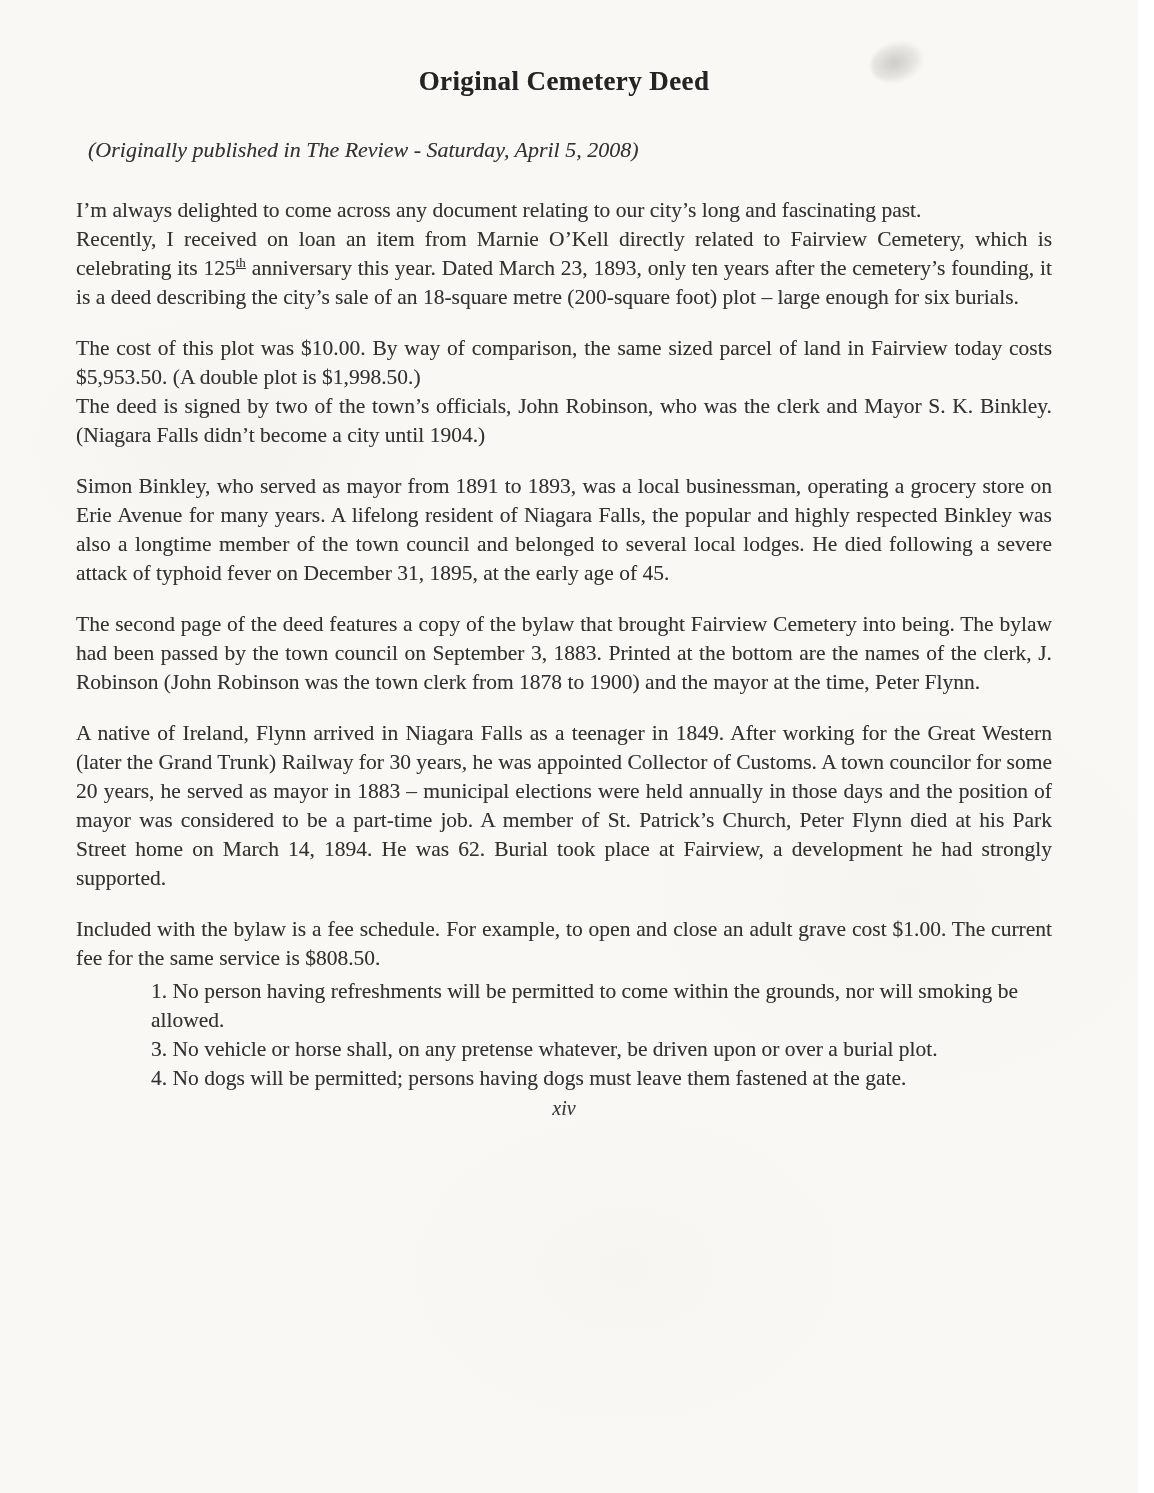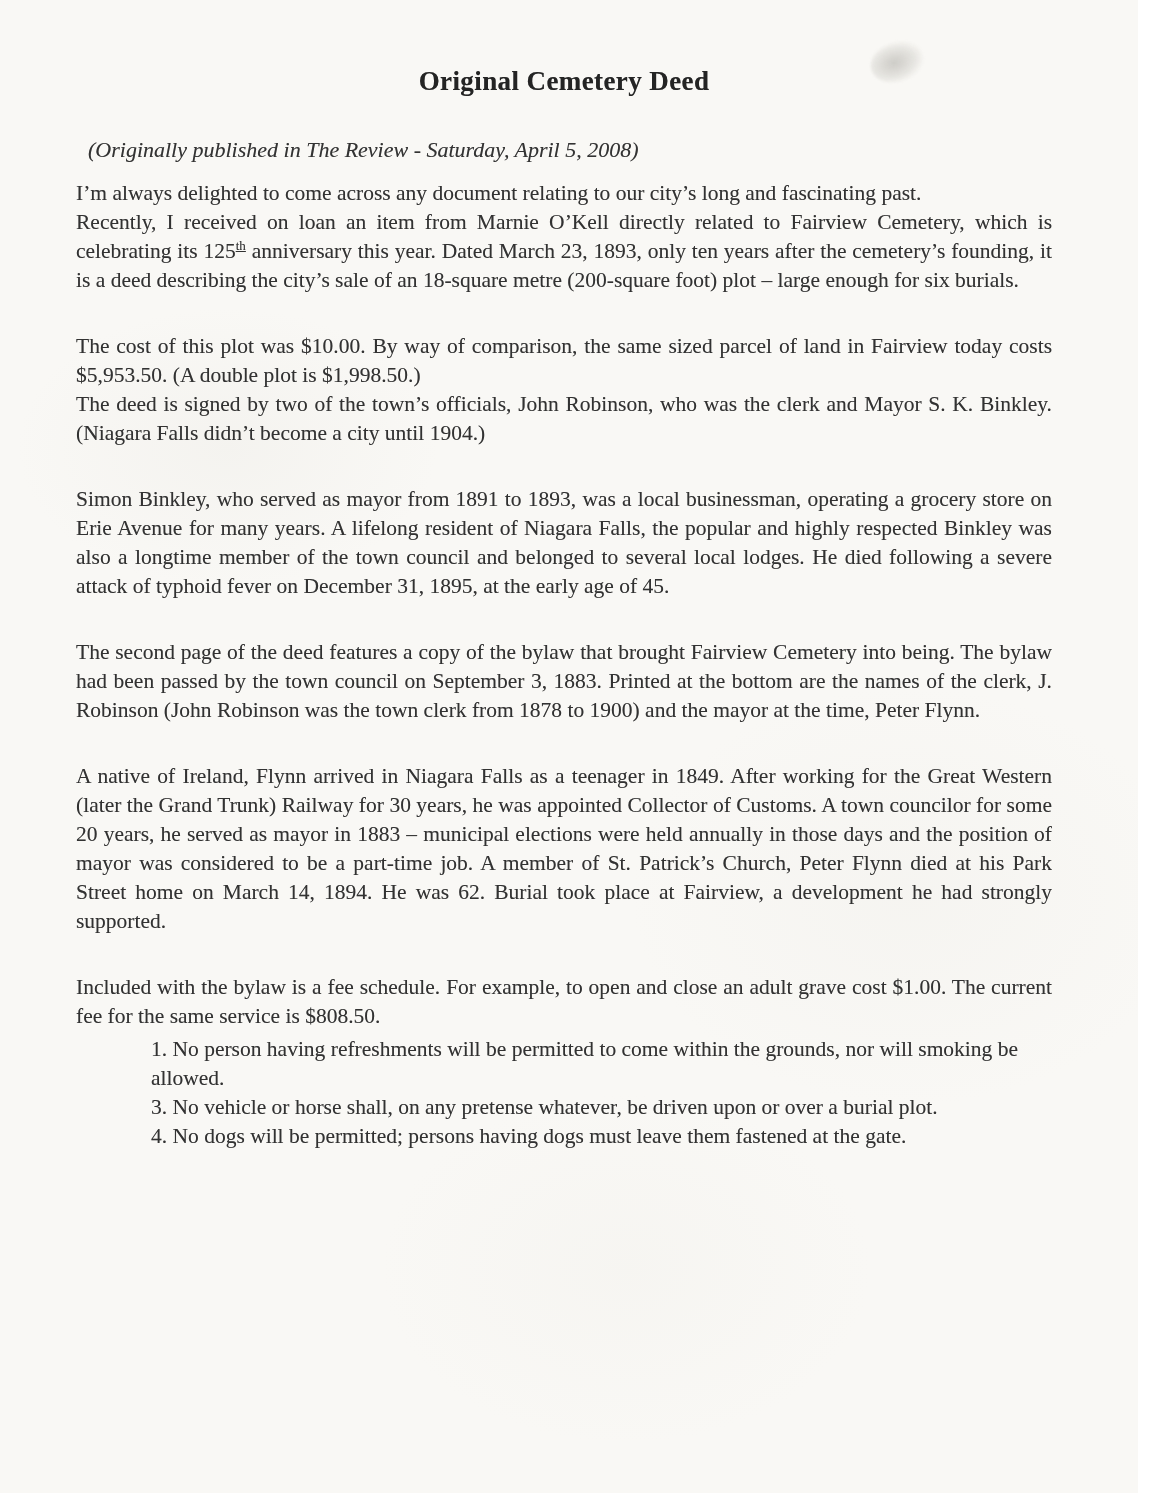--- a/index.html
+++ b/index.html
@@ -54,22 +54,22 @@
     text-shadow: 0 0 0.6px rgba(70,70,70,0.4);
   }
   .body-text {
     margin: 0;
     font-size: 21.5px;
     line-height: 29px;
     text-align: justify;
     color: #323232;
     text-shadow: 0 0 0.6px rgba(80,80,80,0.38);
   }
-  .first-para { margin-top: 16px; }
-  .gap-before { margin-top: 37px; }
+  .first-para { margin-top: 33px; }
+  .gap-before { margin-top: 22px; }
   sup.ordinal {
     font-size: 13px;
     line-height: 0;
     vertical-align: super;
     text-decoration: underline;
   }
   ol.rules {
     list-style: none;
     margin: 4px;
     padding: 0 0 0 71px;
@@ -117,14 +117,15 @@
 
   <p class="body-text gap-before">Included with the bylaw is a fee schedule. For example, to open and close an adult grave cost $1.00. The current fee for the same service is $808.50.</p>
 
 
   <ol class="rules">
     <li>1. No person having refreshments will be permitted to come within the grounds, nor will smoking be allowed.</li>
     <li>3. No vehicle or horse shall, on any pretense whatever, be driven upon or over a burial plot.</li>
     <li>4. No dogs will be permitted; persons having dogs must leave them fastened at the gate.</li>
   </ol>
 
+  <div class="page-number">xiv</div>
 
 </div>
 
 </body></html>

